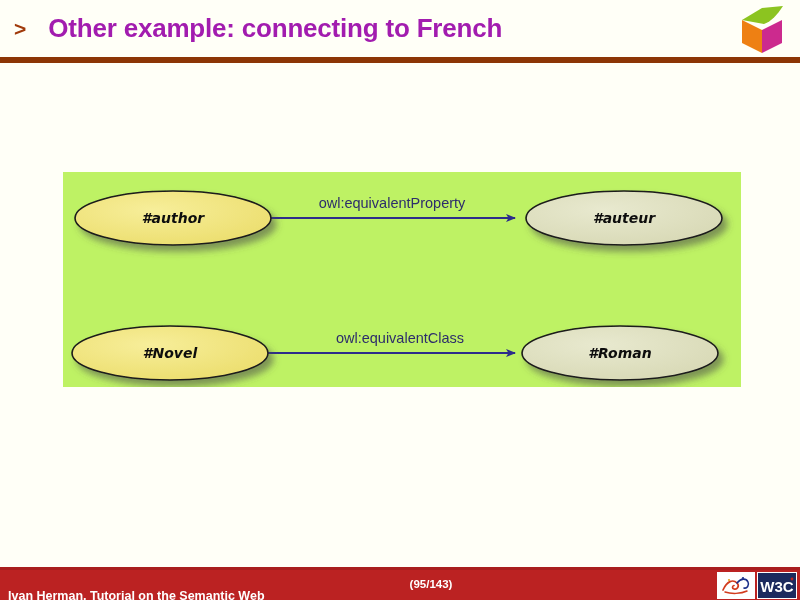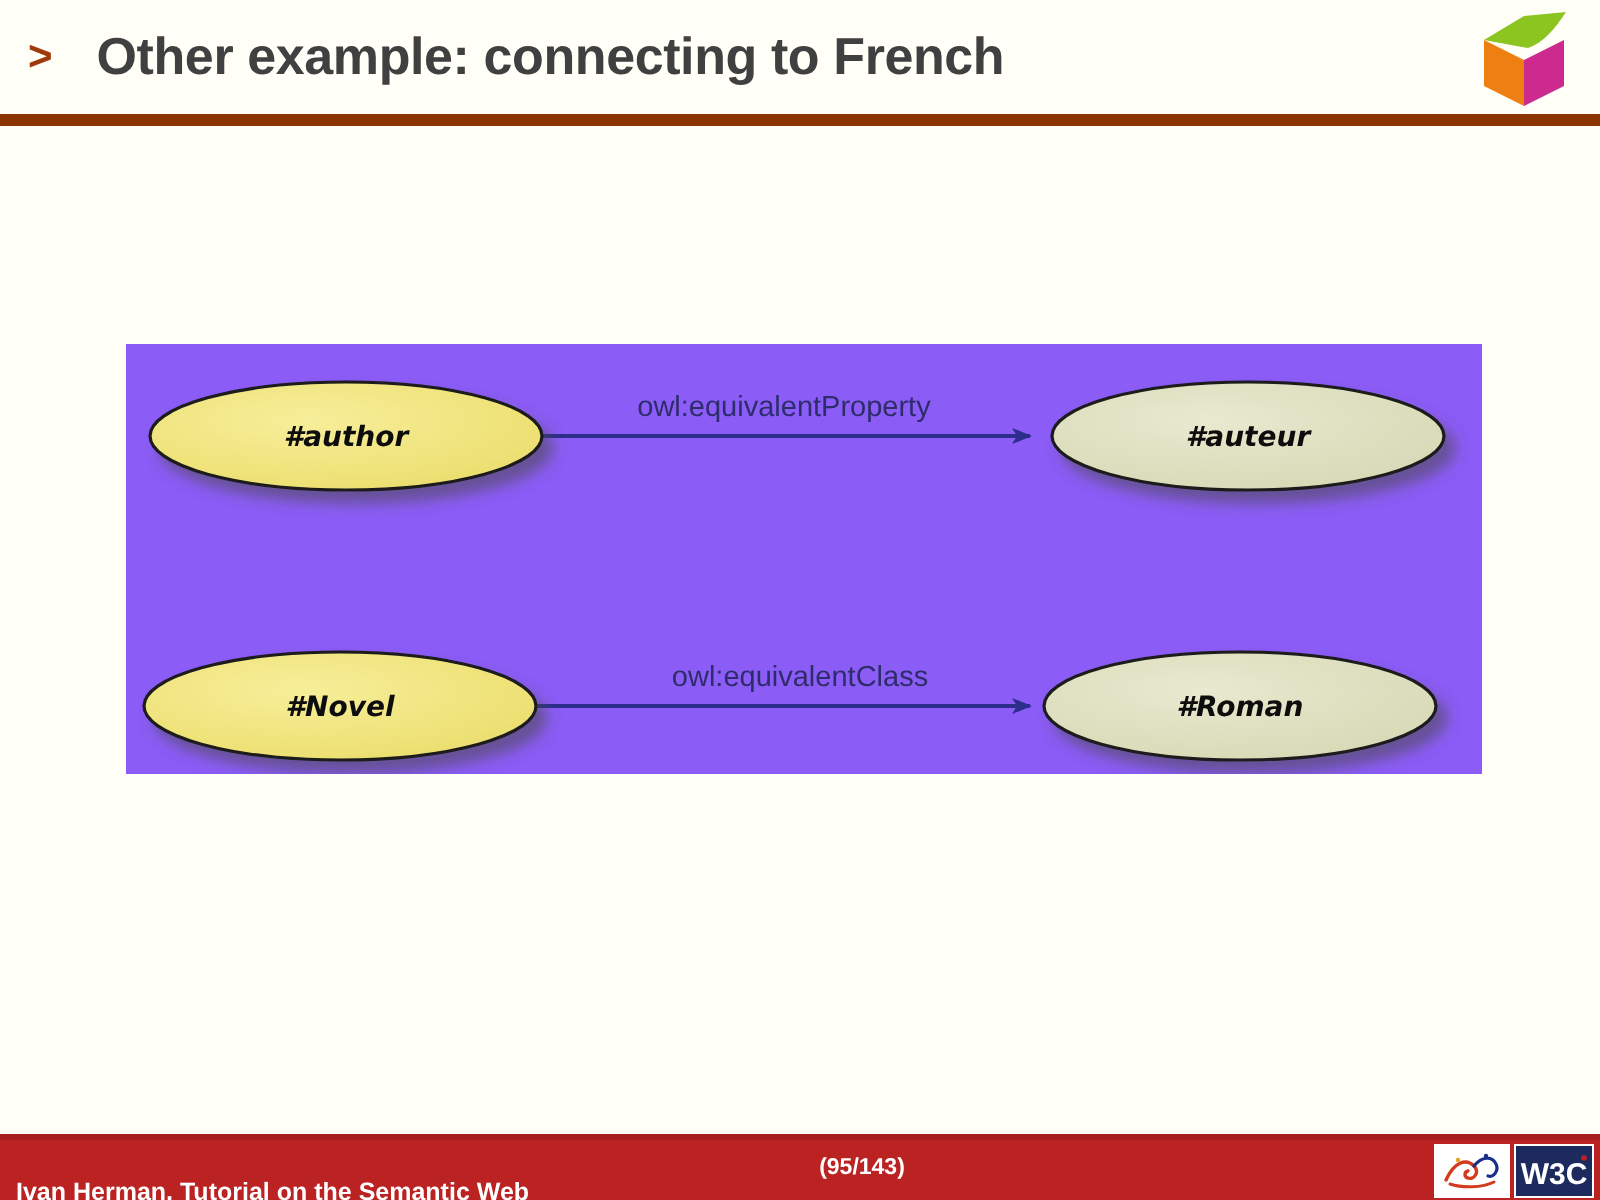--- a/index.html
+++ b/index.html
@@ -34,21 +34,21 @@
     font-size: 21px;
     font-weight: bold;
     color: #a03a0b;
     margin-left: 14px;
     line-height: 1;
     font-family: "Liberation Sans", sans-serif;
   }
   .slide-title {
     font-size: 26px;
     font-weight: bold;
-    color: #404040;
+    color: #a21caf;
     margin-left: 22px;
     letter-spacing: -0.2px;
     white-space: nowrap;
     font-family: "Liberation Sans", sans-serif;
   }
   .header-rule {
     position: absolute;
     left: 0;
     top: 57px;
     width: 800px;
@@ -65,21 +65,21 @@
     height: 52px;
   }
 
   
   .diagram {
     position: absolute;
     left: 63px;
     top: 172px;
     width: 678px;
     height: 215px;
-    background: #8b5cf6;
+    background: #bef264;
   }
   .graph-svg {
     position: absolute;
     left: 0;
     top: 0;
   }
   .node-label {
     font-family: "DejaVu Sans", sans-serif;
     font-size: 14px;
     font-weight: bold;

